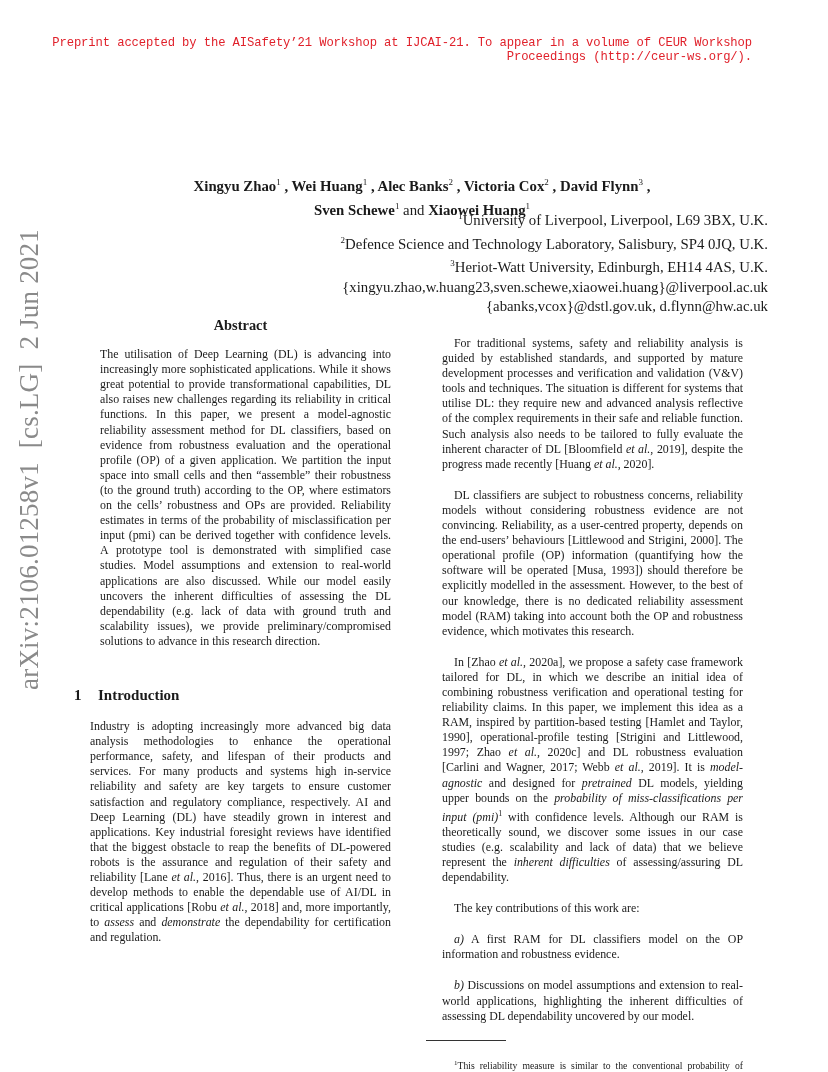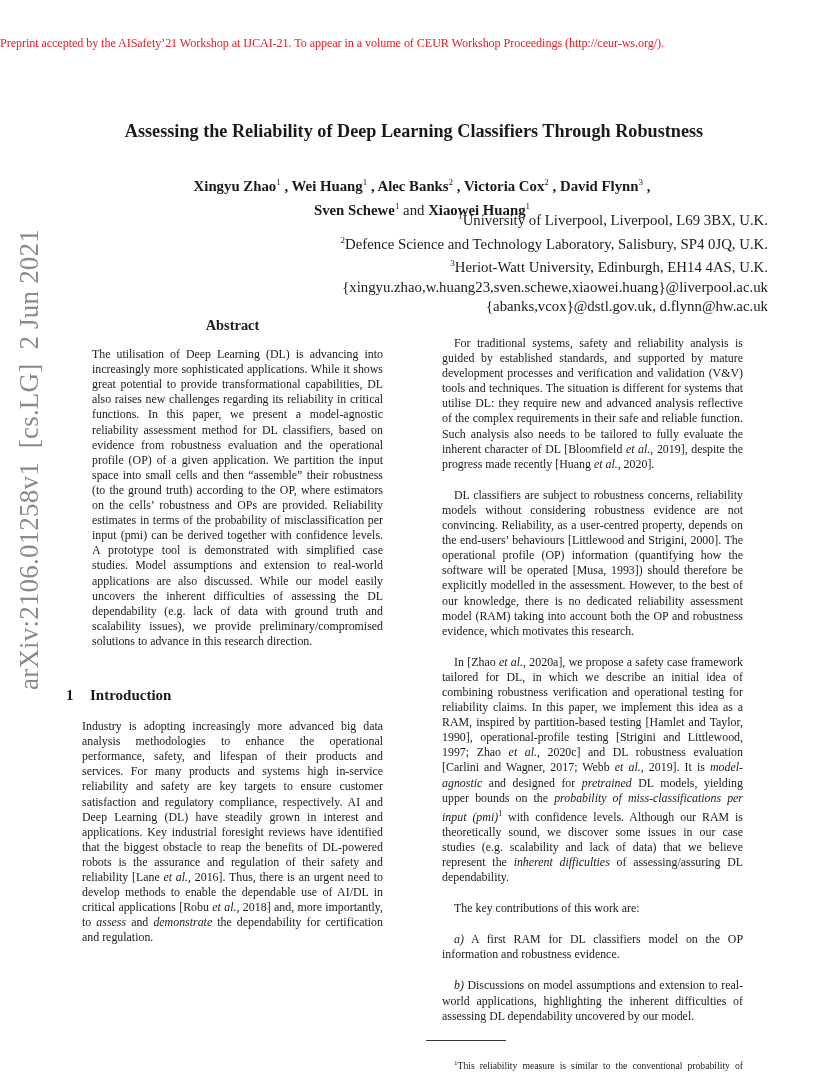--- a/index.html
+++ b/index.html
@@ -1,22 +1,22 @@
 <!DOCTYPE html>
 <html><head>
 <meta charset="utf-8">
 <style>
   html, body { margin: 0; padding: 0; background: #ffffff; }
   body {
     width: 828px; height: 1072px; position: relative; overflow: hidden;
     font-family: "Liberation Serif", "DejaVu Serif", serif; color: #1a1a1a;
   }
   .preprint {
-    position: absolute; top: 36px; left: 0; width: 752px; text-align: left;
-    color: #e0202a; font-size: 12.2px; letter-spacing: -0.1px;
+    position: absolute; top: 36px; left: 0; width: 752px; text-align: right;
+    color: #e0202a; font-size: 12.2px; letter-spacing: -0.1px; font-family: Liberation Mono, monospace;
   }
   .title {
     position: absolute; top: 120px; left: 60px; width: 708px; text-align: center;
     font-weight: bold; font-size: 18.2px; line-height: 22px; margin: 0;
   }
   .authors {
     position: absolute; top: 172px; left: 68px; width: 708px; text-align: center;
     font-weight: bold; font-size: 14.8px; line-height: 20px;
   }
   .authors sup, .affil sup { font-size: 9px; font-weight: normal; }
@@ -26,21 +26,21 @@
   }
   .affil { display: block; text-align: right; }
   .arxiv {
     position: absolute; left: 14px; top: 690px;
     transform-origin: 0 0; transform: rotate(-90deg);
     color: #8a8a8a; font-size: 27px; white-space: nowrap; letter-spacing: 0.2px;
     font-family: "Liberation Serif", serif;
   }
   .arxiv span { margin-right: 14px; }
   .col { position: absolute; width: 333px; font-size: 11.9px; line-height: 15.1px; text-align: justify; }
-  .col-left { left: 66px; top: 318px; }
+  .col-left { left: 74px; top: 318px; }
   .col-right { left: 426px; top: 320px; }
   .abstract-heading {
     text-align: center; font-weight: bold; font-size: 14.4px; margin: 0 0 14px 0;
   }
   .abstract-body { padding: 0 16px 0 26px; margin: 0; hyphens: none; }
   .section-heading {
     font-weight: bold; font-size: 15px; margin: 39px 0 10px 0;
   }
   .section-heading .num { display: inline-block; width: 24px; }
   p { margin: 16px; }
@@ -54,21 +54,21 @@
 </head>
 <body>
 
 <div class="preprint">Preprint accepted by the AISafety’21 Workshop at IJCAI-21. To appear in a volume of CEUR Workshop Proceedings (http://ceur-ws.org/).</div>
 
 <div class="arxiv">
   <span>arXiv:2106.01258v1</span><span>[cs.LG]</span><span>2 Jun 2021</span>
 </div>
 
 <h1 class="title">
-  <span>Assessing the Reliability of Deep Learning Classifiers Through Robustness</span><br>
+  <br>
 </h1>
 
 <div class="authors">
   <span><span>Xingyu Zhao</span><sup>1</sup></span><span> , </span>
   <span><span>Wei Huang</span><sup>1</sup></span><span> , </span>
   <span><span>Alec Banks</span><sup>2</sup></span><span> , </span>
   <span><span>Victoria Cox</span><sup>2</sup></span><span> , </span>
   <span><span>David Flynn</span><sup>3</sup></span><span> ,</span><br>
   <span><span>Sven Schewe</span><sup>1</sup></span><span style="font-weight:normal"> and </span>
   <span><span>Xiaowei Huang</span><sup>1</sup></span>

